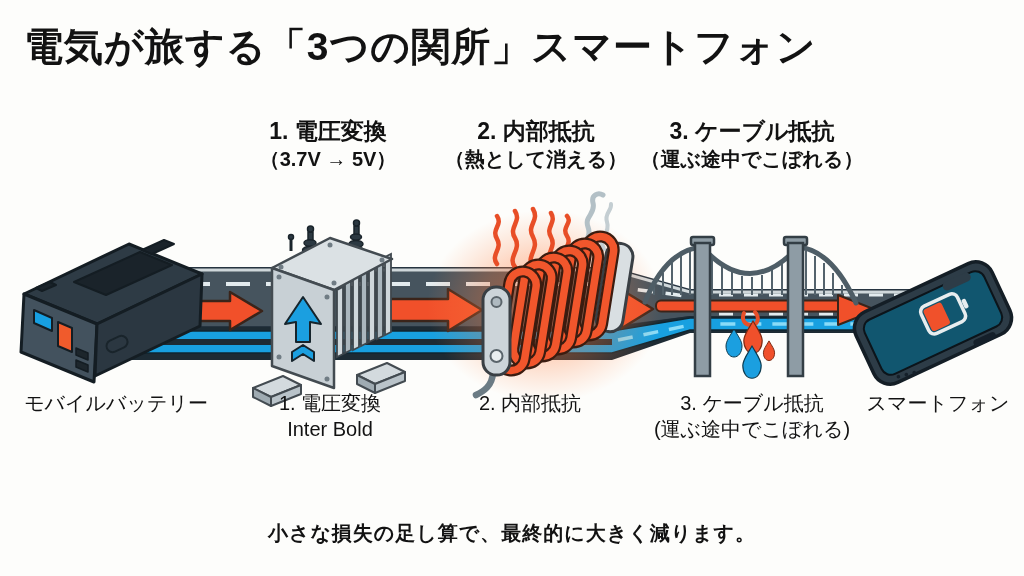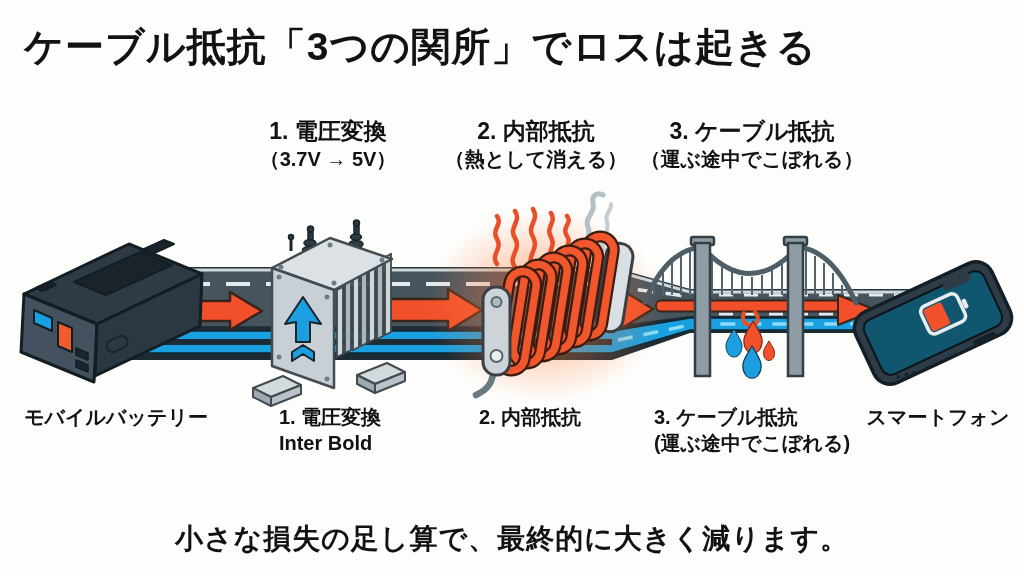--- a/index.html
+++ b/index.html
@@ -13,37 +13,37 @@
     position:absolute;left:24px;top:20px;
     font-size:39px;font-weight:900;letter-spacing:1px;white-space:nowrap;
   }
   .top-label{
     position:absolute;top:116px;transform:translateX(-50%);
     text-align:center;font-weight:800;line-height:1.32;white-space:nowrap;
   }
   .top-label .l1{display:block;font-size:23px;}
   .top-label .l2{display:block;font-size:20px;text-align:center;}
   .bottom-label{
-    position:absolute;top:404px;transform:translateX(-50%);
-    font-weight:700;line-height:1.3;white-space:nowrap;
+    position:absolute;top:390px;transform:translateX(-50%);
+    text-align:center;font-weight:400;line-height:1.3;white-space:nowrap;
     font-size:20px;
   }
   .bottom-label span{display:block;}
   .caption{
     position:absolute;left:0;top:520px;width:100%;
-    text-align:center;font-size:28px;font-weight:800;letter-spacing:1px;
+    text-align:center;font-size:20px;font-weight:800;letter-spacing:1px;
   }
   .diagram{position:absolute;left:0;top:178px;}
 </style>
 </head>
 <body>
 
 <div class="stage">
 
-  <div class="title">ケーブル抵抗「3つの関所」でロスは起きる</div>
+  <div class="title">電気が旅する「3つの関所」スマートフォン</div>
 
   <div class="top-label" style="left:328px">
     <span class="l1">1. 電圧変換</span>
     <span class="l2">（3.7V → 5V）</span>
   </div>
   <div class="top-label" style="left:536px">
     <span class="l1">2. 内部抵抗</span>
     <span class="l2">（熱として消える）</span>
   </div>
   <div class="top-label" style="left:752px">

